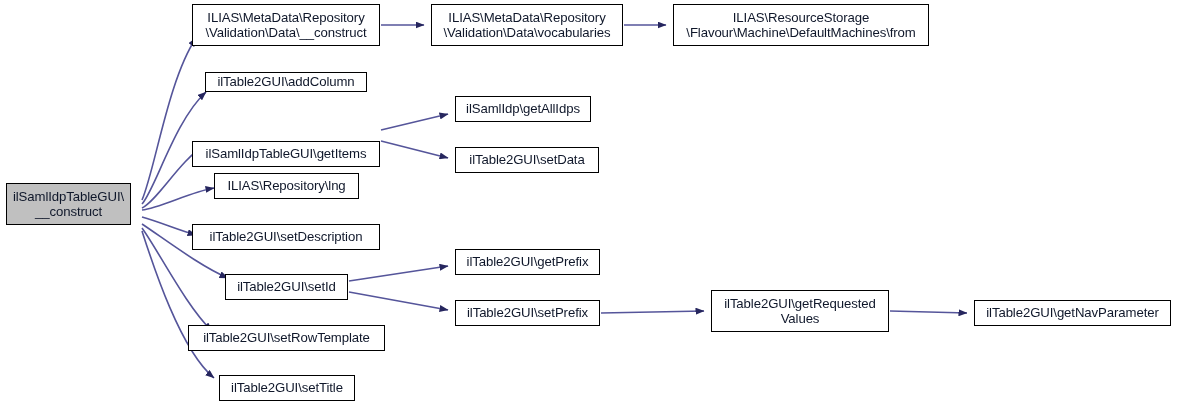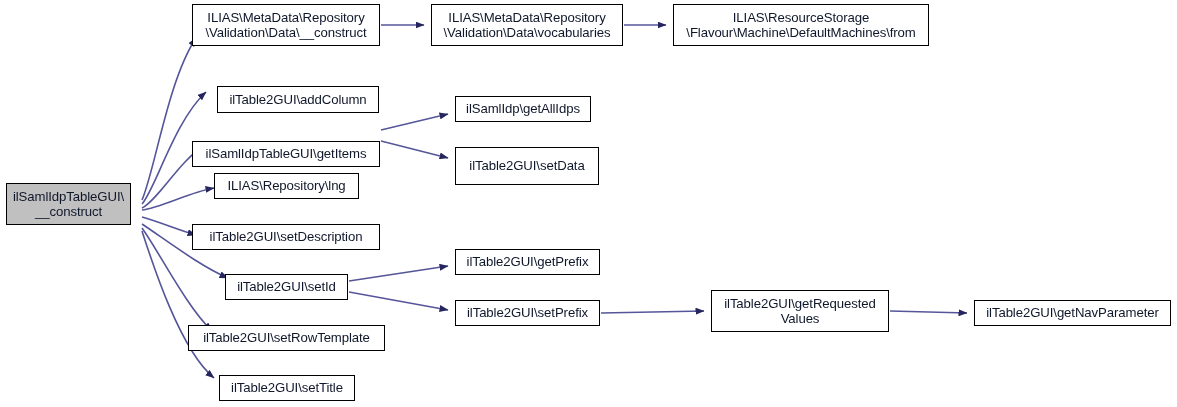--- a/index.html
+++ b/index.html
@@ -82,24 +82,24 @@
 
   <div id="nodes-layer">
       <div class="graph-node root" style="left: 6px; top: 183px; width: 125px; height: 42px;"><span class="node-label">ilSamlIdpTableGUI\
 __construct</span></div>
       <div class="graph-node" style="left: 192px; top: 4px; width: 188px; height: 42px;"><span class="node-label">ILIAS\MetaData\Repository
 \Validation\Data\__construct</span></div>
       <div class="graph-node" style="left: 431px; top: 4px; width: 192px; height: 42px;"><span class="node-label">ILIAS\MetaData\Repository
 \Validation\Data\vocabularies</span></div>
       <div class="graph-node" style="left: 673px; top: 4px; width: 256px; height: 42px;"><span class="node-label">ILIAS\ResourceStorage
 \Flavour\Machine\DefaultMachines\from</span></div>
-      <div class="graph-node" style="left: 205px; top: 86px; width: 162px; height: 27px; margin-left: 12px;"><span class="node-label">ilTable2GUI\addColumn</span></div>
+      <div class="graph-node" style="left: 205px; top: 72px; width: 162px; height: 20px;"><span class="node-label">ilTable2GUI\addColumn</span></div>
       <div class="graph-node" style="left: 192px; top: 122px; width: 188px; height: 26px; margin-top: 19px;"><span class="node-label">ilSamlIdpTableGUI\getItems</span></div>
       <div class="graph-node" style="left: 455px; top: 96px; width: 136px; height: 26px;"><span class="node-label">ilSamlIdp\getAllIdps</span></div>
-      <div class="graph-node" style="left: 455px; top: 147px; width: 144px; height: 38px;"><span class="node-label">ilTable2GUI\setData</span></div>
+      <div class="graph-node" style="left: 455px; top: 147px; width: 144px; height: 26px;"><span class="node-label">ilTable2GUI\setData</span></div>
       <div class="graph-node" style="left: 214px; top: 173px; width: 145px; height: 26px;"><span class="node-label">ILIAS\Repository\lng</span></div>
       <div class="graph-node" style="left: 192px; top: 224px; width: 188px; height: 26px;"><span class="node-label">ilTable2GUI\setDescription</span></div>
       <div class="graph-node" style="left: 225px; top: 274px; width: 123px; height: 26px;"><span class="node-label">ilTable2GUI\setId</span></div>
       <div class="graph-node" style="left: 455px; top: 249px; width: 145px; height: 26px;"><span class="node-label">ilTable2GUI\getPrefix</span></div>
       <div class="graph-node" style="left: 455px; top: 300px; width: 145px; height: 26px;"><span class="node-label">ilTable2GUI\setPrefix</span></div>
       <div class="graph-node" style="left: 711px; top: 290px; width: 178px; height: 42px; text-align: center;"><span class="node-label">ilTable2GUI\getRequested
 Values</span></div>
       <div class="graph-node" style="left: 974px; top: 300px; width: 197px; height: 26px;"><span class="node-label">ilTable2GUI\getNavParameter</span></div>
       <div class="graph-node" style="left: 188px; top: 325px; width: 197px; height: 26px;"><span class="node-label">ilTable2GUI\setRowTemplate</span></div>
       <div class="graph-node" style="left: 219px; top: 375px; width: 136px; height: 26px;"><span class="node-label">ilTable2GUI\setTitle</span></div>

